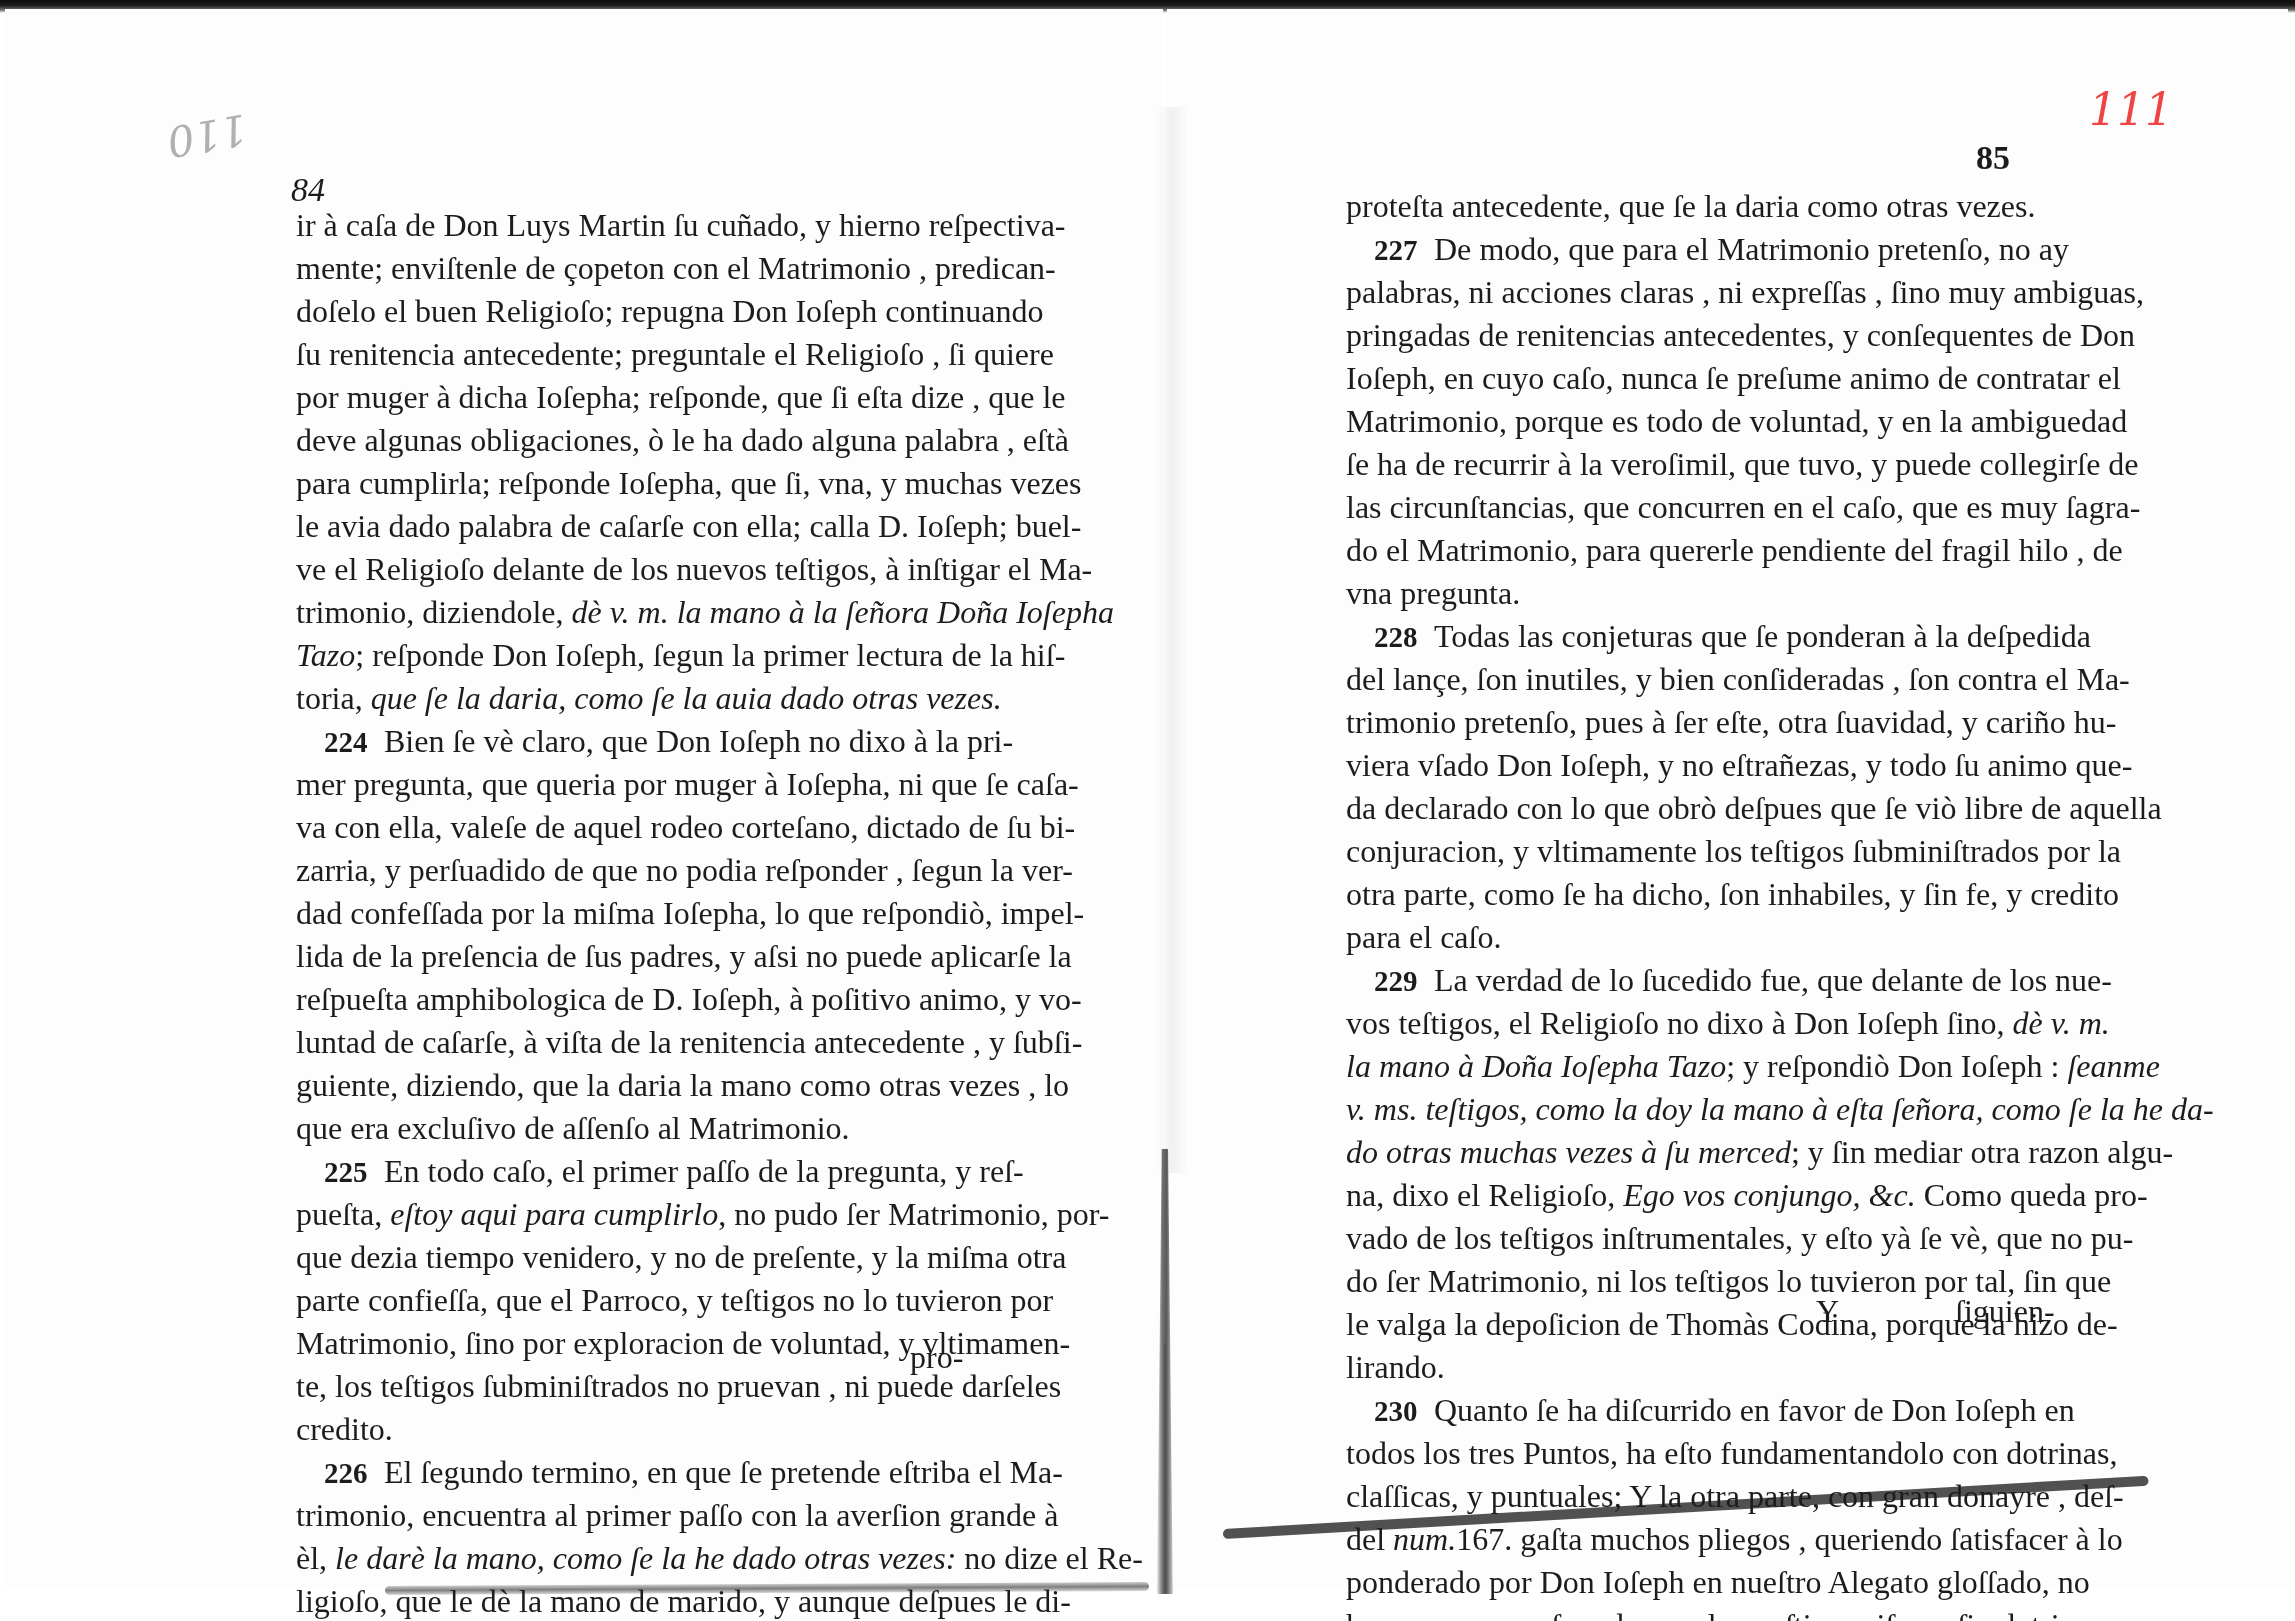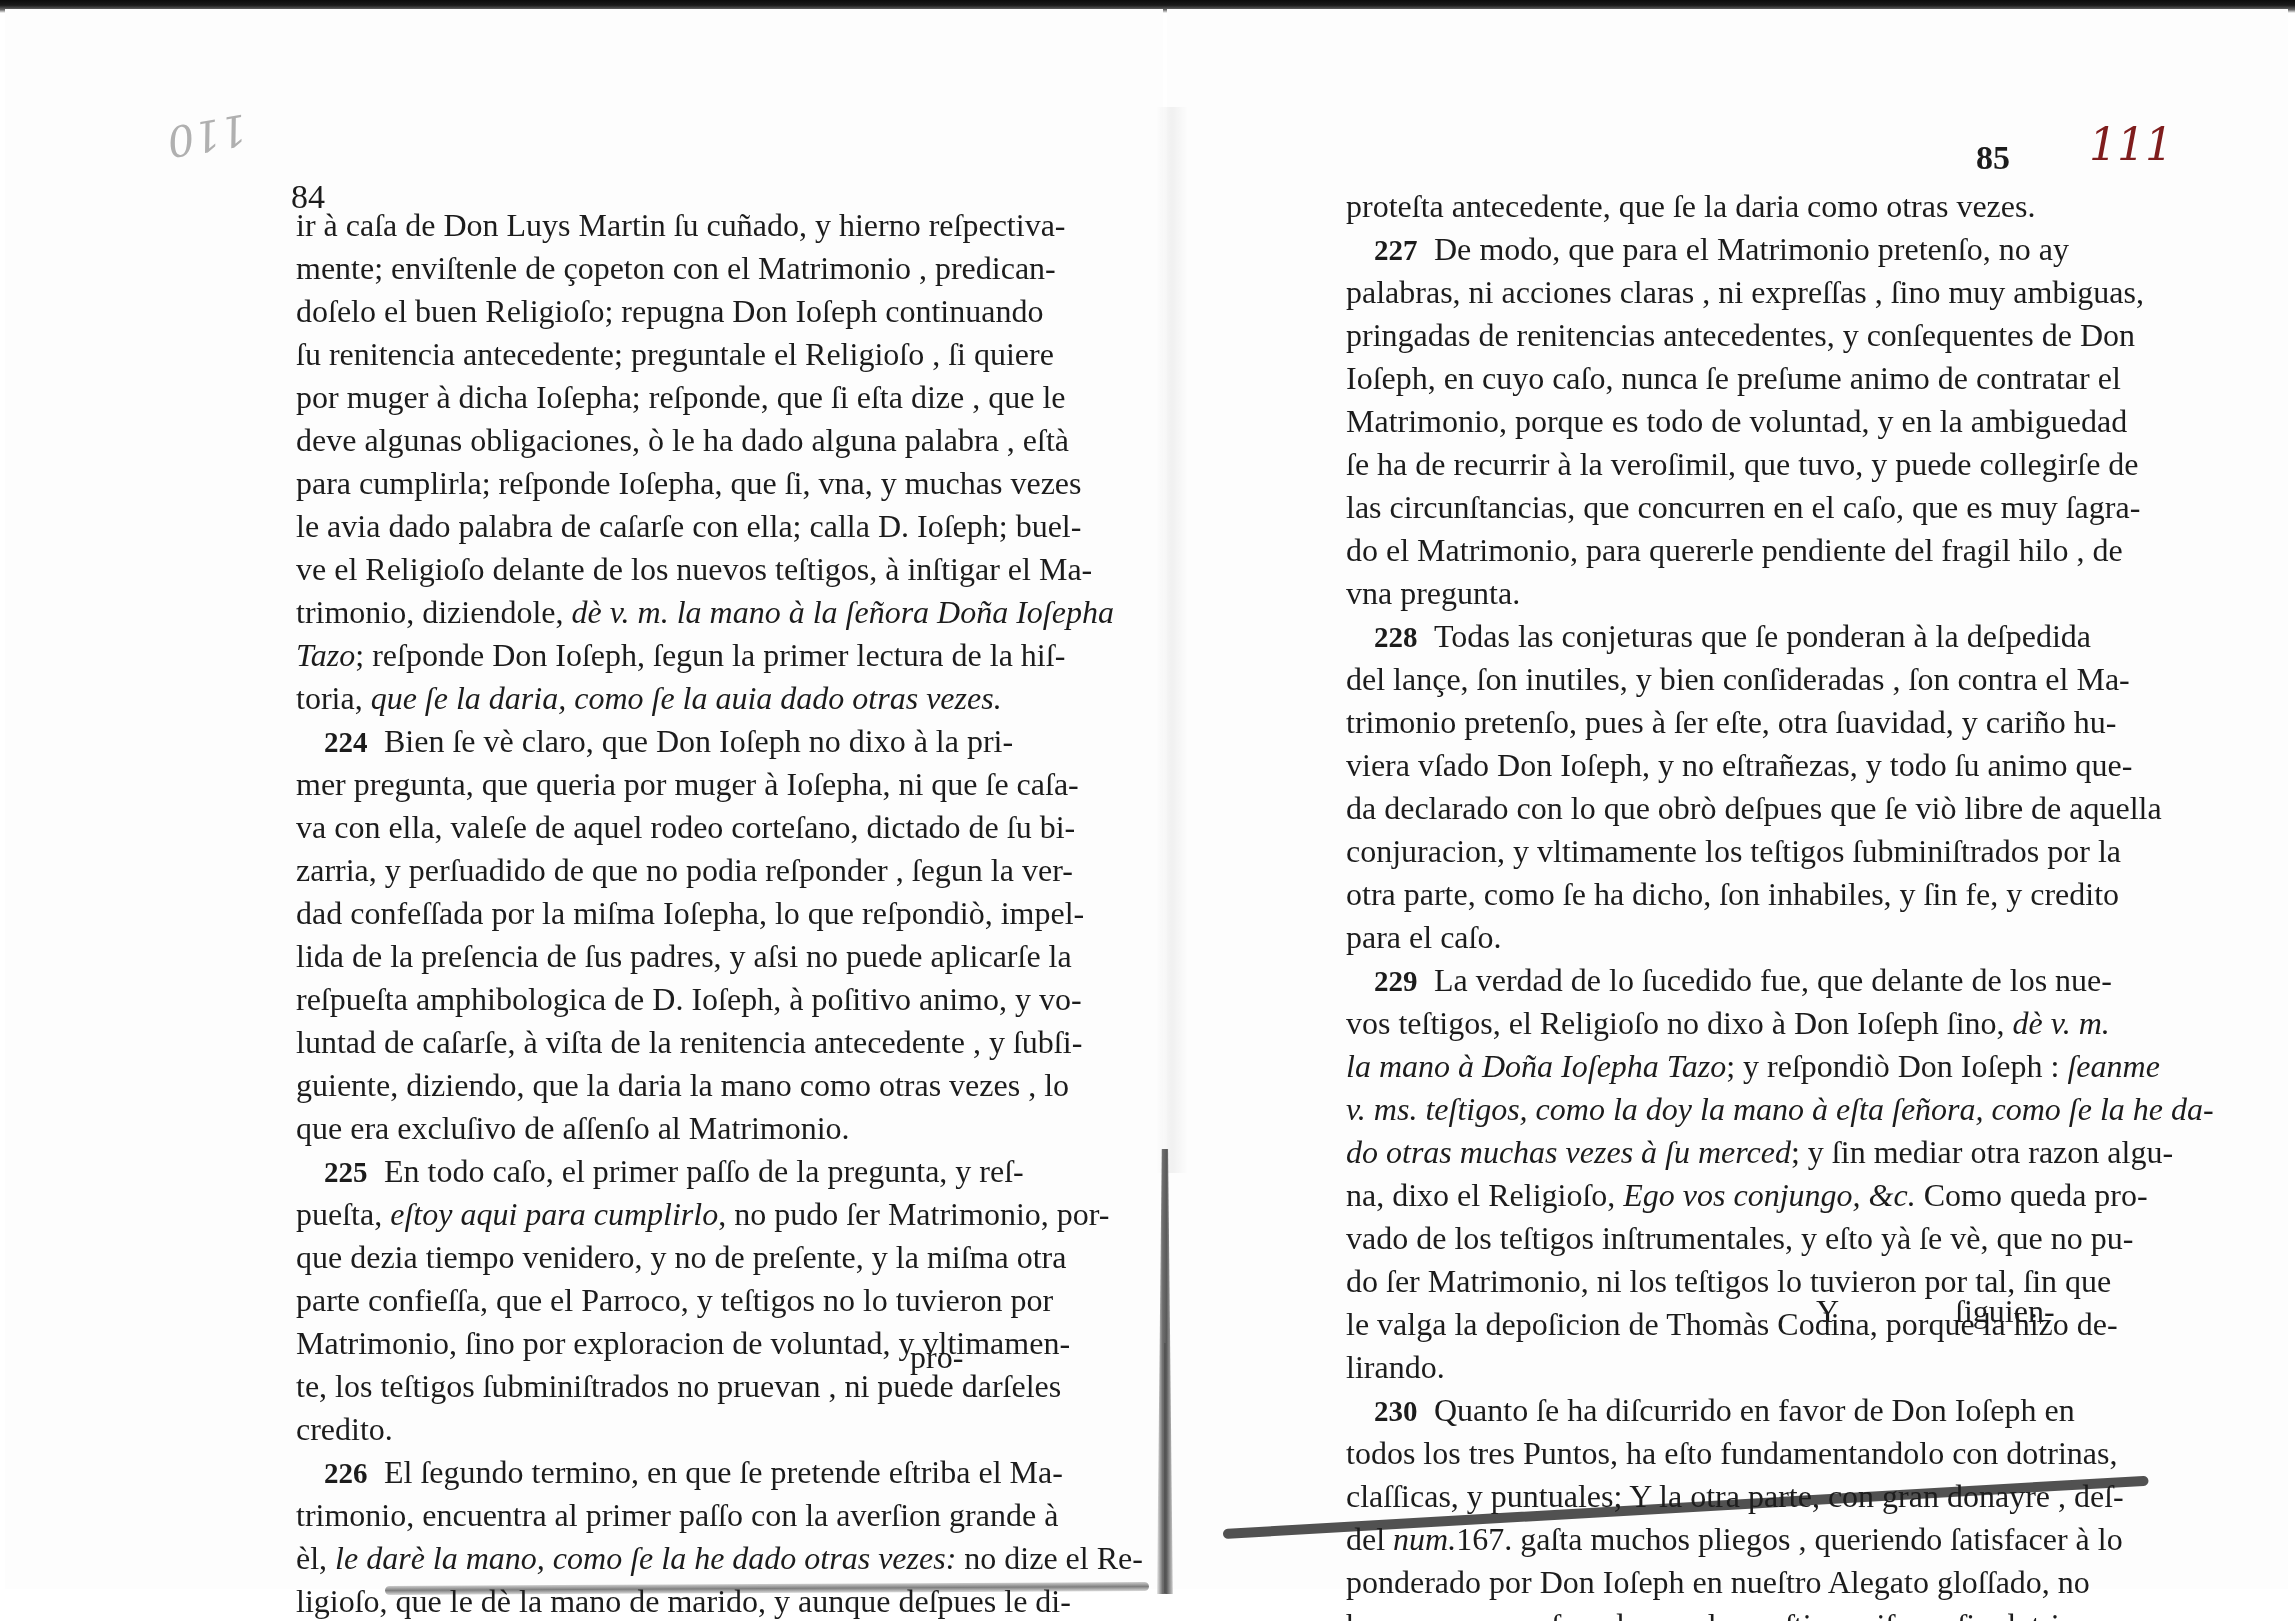--- a/index.html
+++ b/index.html
@@ -38,25 +38,25 @@
   .bottom-shadow-right {
     position:absolute; left:1223px; top:1529px; width:927px; height:10.2px;
     background:#333; border-radius:5.6px; transform:rotate(-3.3deg); transform-origin:left center;
     opacity:.85;
   }
   .handnote {
     position:absolute; font-family:"DejaVu Serif", serif; font-style:italic;
     color:#555;
   }
   .handnote.left { left:167px; top:111px; font-size:42px; color:#b0b0b0; transform:rotate(170deg); }
-  .handnote.right { left:2089px; top:119px; font-size:44px; color:#7f1d1d; }
+  .handnote.right { left:2089px; top:84px; font-size:44px; color:#ef4444; }
   .folio {
     position:absolute; font-size:34px; color:#1c1c1c;
   }
-  .folio.left { left:291px; top:178px; }
+  .folio.left { left:291px; top:171px;font-style:italic; }
   .folio.right { left:1976px; top:139px;font-weight:bold; }
   .text-block {
     position:absolute; font-size:32px; line-height:43px;
   }
   .text-block.left { left:296px; top:204px; width:686px; }
   .text-block.right { left:1346px; top:185px; width:723px; }
   .line {
     display:block; white-space:nowrap; text-align:justify; text-align-last:justify;
     height:43px;
   }

